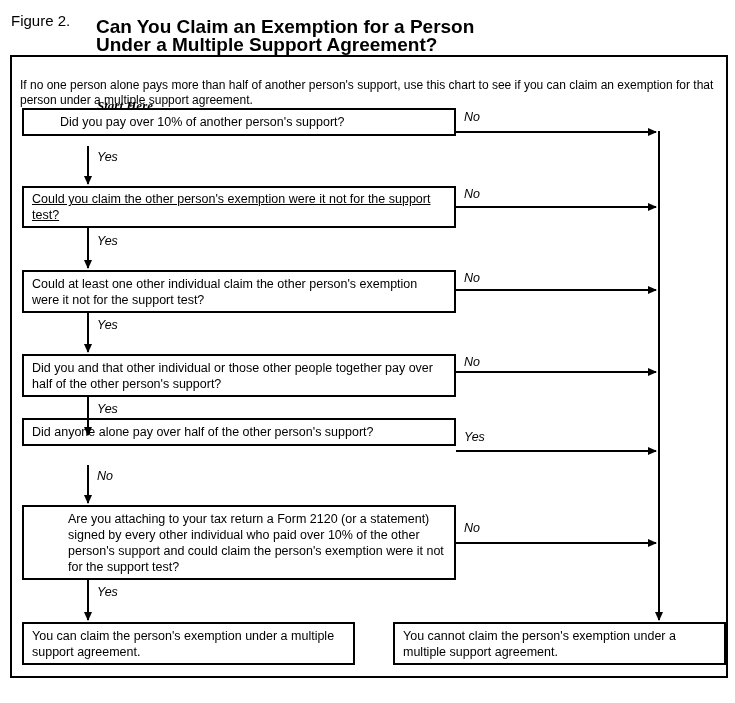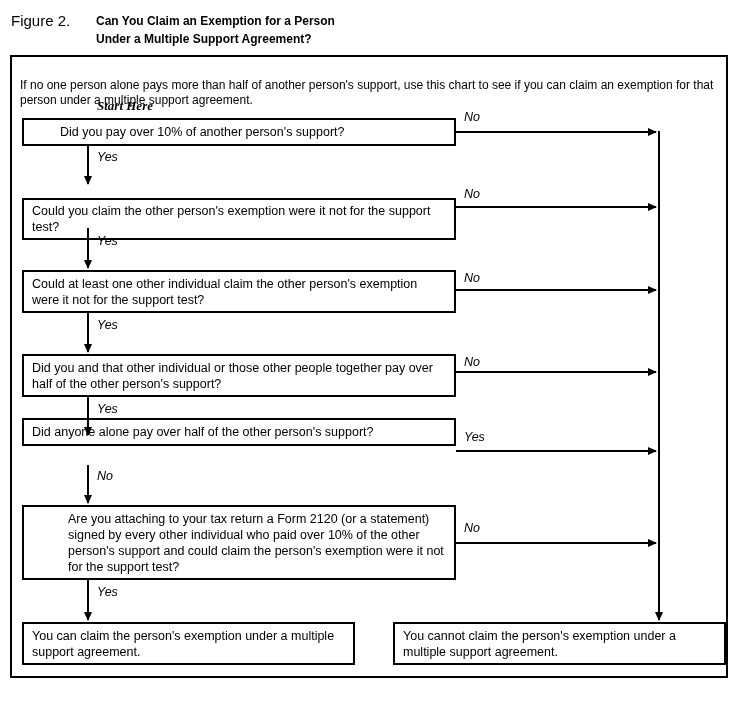--- a/index.html
+++ b/index.html
@@ -20,22 +20,22 @@
     position: absolute;
     left: 11px;
     top: 12px;
     font-size: 15px;
     font-weight: 400;
     white-space: nowrap;
   }
   .figure-title {
     position: absolute;
     left: 96px;
-    top: 12px;
-    font-size: 12px;
+    top: 18px;
+    font-size: 19px;
     font-weight: 700;
     line-height: 18px;
   }
   .chart-border {
     position: absolute;
     left: 10px;
     top: 55px;
     width: 718px;
     height: 623px;
     border: 2px solid #000000;
@@ -111,24 +111,24 @@
     <div>Can You Claim an Exemption for a Person</div>
     <div>Under a Multiple Support Agreement?</div>
   </div>
 
   <div class="chart-border"></div>
 
   <div class="intro">If no one person alone pays more than half of another person's support, use this chart to see if you can claim an exemption for that person under a multiple support agreement.</div>
 
   <div class="start-here">Start Here</div>
 
-  <div class="qbox" style="top:118px;height:28px;padding-left:36px;">
+  <div class="qbox" style="top:108px;height:28px;padding-left:36px;">
     <span>Did you pay over 10% of another person's support?</span>
   </div>
-  <div class="qbox" style="top:198px;height:42px;">
+  <div class="qbox" style="top:186px;height:42px;text-decoration:underline;">
     <span>Could you claim the other person's exemption were it not for the support test?</span>
   </div>
   <div class="qbox" style="top:270px;height:43px;justify-content:flex-end;">
     <span>Could at least one other individual claim the other person's exemption were it not for the support test?</span>
   </div>
   <div class="qbox" style="top:354px;height:43px;">
     <span>Did you and that other individual or those other people together pay over half of the other person's support?</span>
   </div>
   <div class="qbox" style="top:418px;height:28px;">
     <span>Did anyone alone pay over half of the other person's support?</span>

